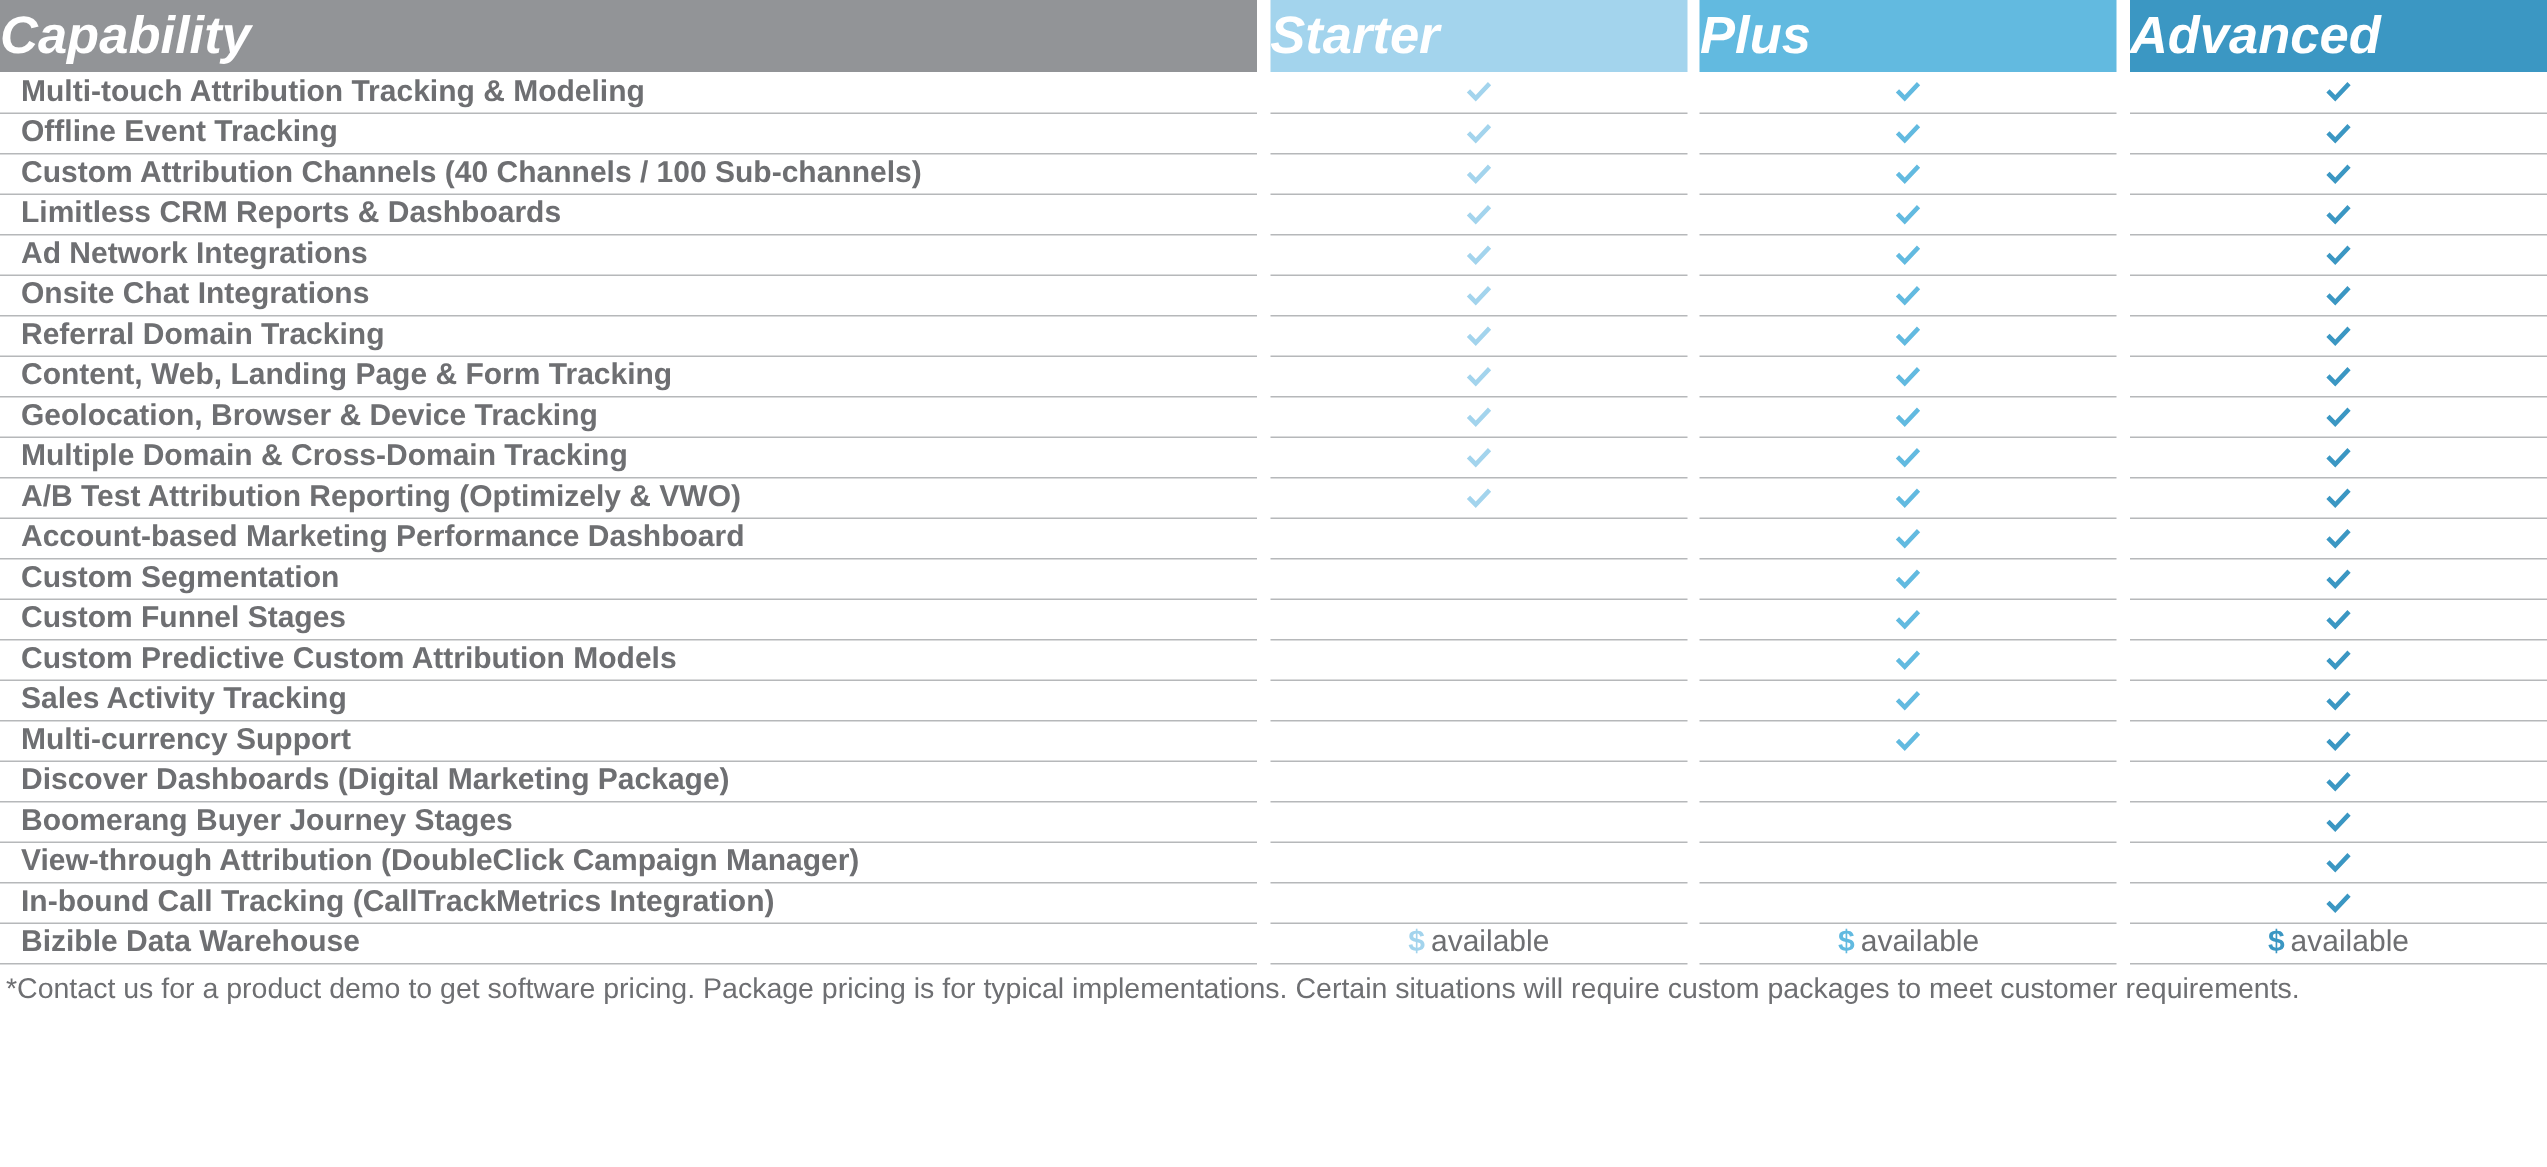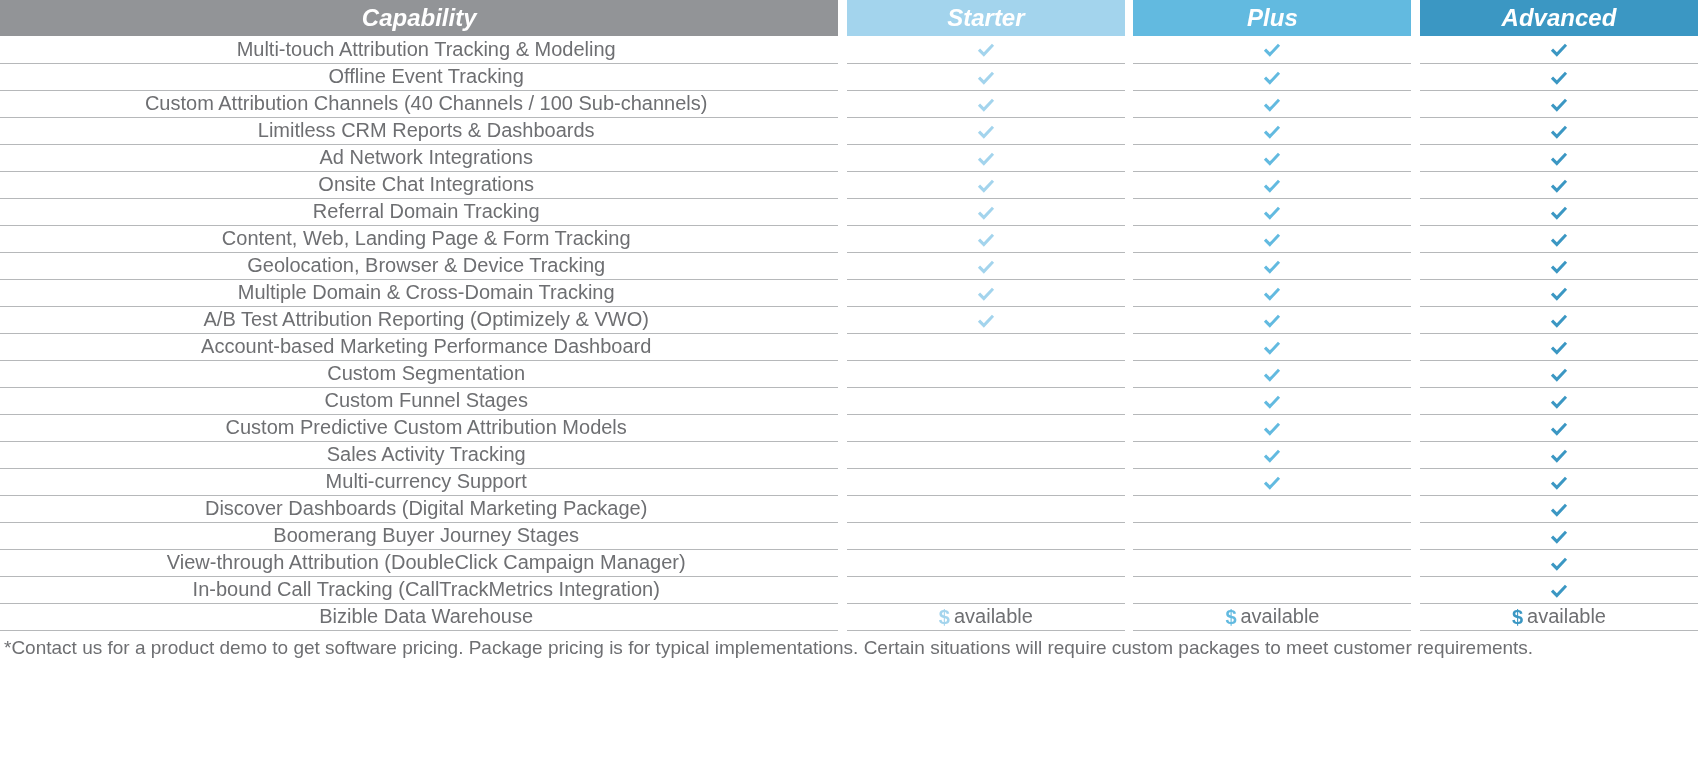--- a/index.html
+++ b/index.html
@@ -11,22 +11,22 @@
     width: 1698px;
   }
   .table {
     width: 100%;
     border-collapse: collapse;
   }
   .header-row th {
     color: #fff;
     font-weight: 700;
     padding: 4px 0;
-    text-align: center;
-    font-size: 24px;
+    text-align: left;
+    font-size: 35px;
     font-style: italic;
   }
   .header-row th.cap {
     background: #929497;
     width: 790px;
   }
   .header-row th.gap {
     background: transparent;
     width: 8px;
     padding: 0;
@@ -41,22 +41,22 @@
   .data-row td {
     border-bottom: 1px solid #b6b8ba;
     padding: 0;
     height: 27px;
     vertical-align: middle;
     font-size: 20px;
     color: #6e6f72;
   }
   .data-row td.cap-cell {
     padding-left: 14px;
-    text-align: center;
-    font-weight: 400;
+    text-align: left;
+    font-weight: 700;
   }
   .data-row td.gap-cell {
     border-bottom: none;
     width: 8px;
   }
   .data-row td.val-cell {
     text-align: center;
   }
   .chk svg {
     width: 24px;

